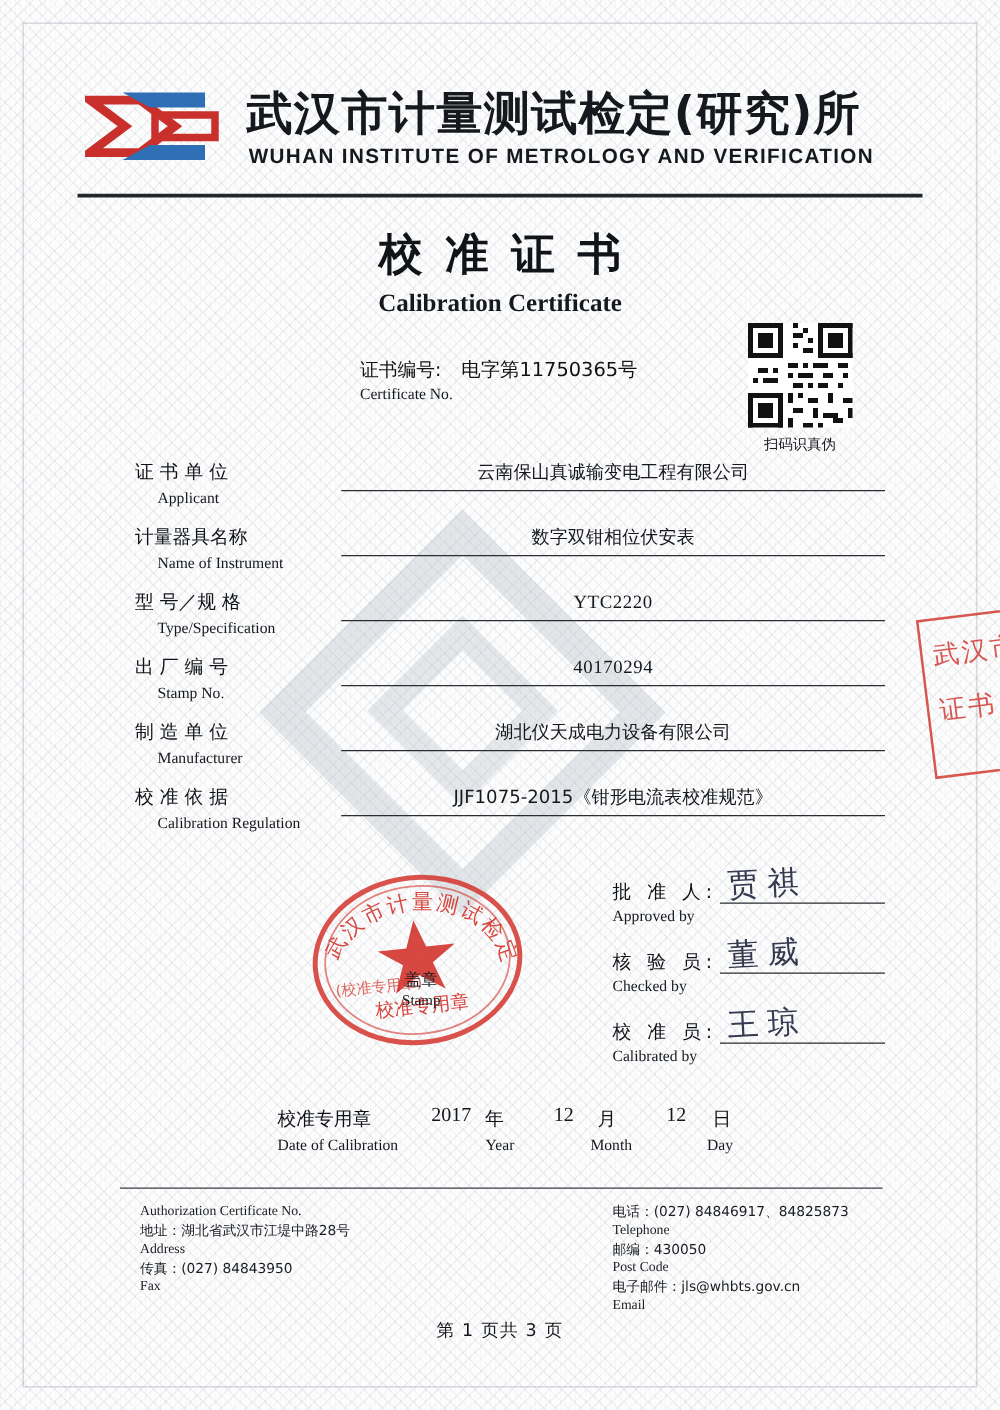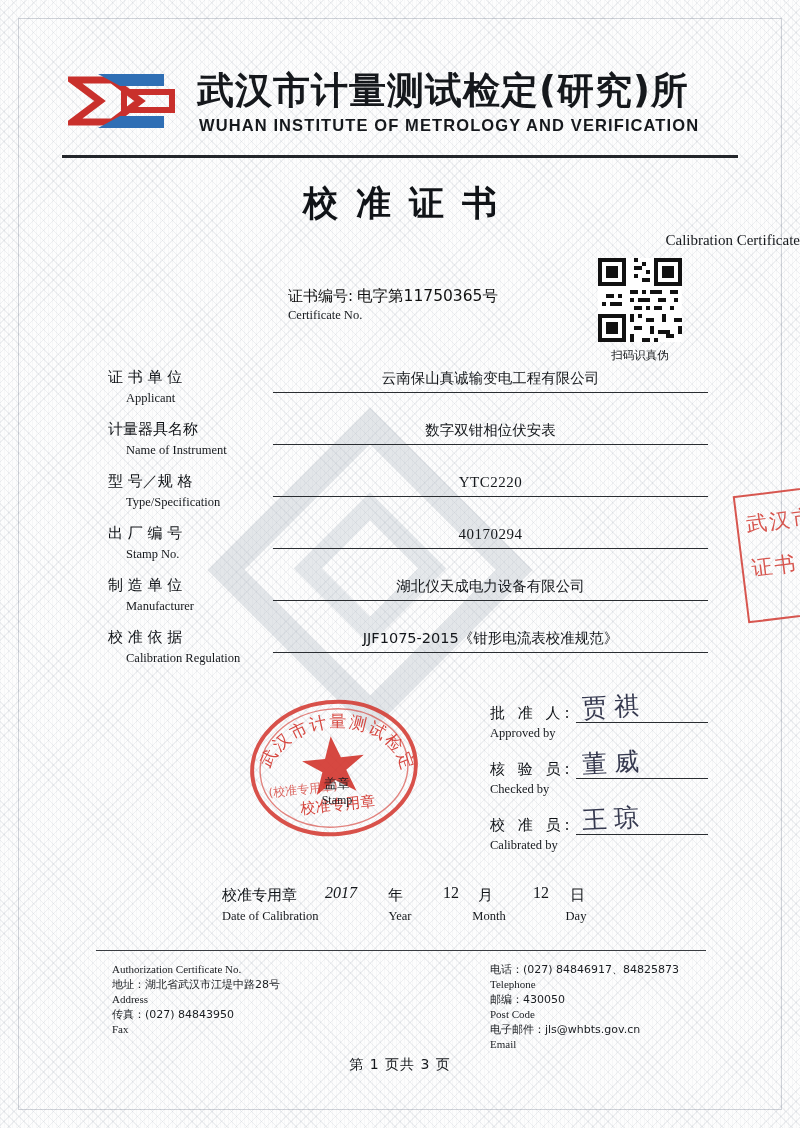--- a/index.html
+++ b/index.html
@@ -109,24 +109,24 @@
     font-weight: bold;
     font-size: 35px;
     letter-spacing: 18px;
     text-indent: 18px;
     color: #101317;
   }
   .doc-subtitle {
     position: absolute;
     left: 0; right: 0;
     top: 232px;
-    text-align: right;
-    font-family: "Liberation Serif", serif;
-    font-weight: normal;
-    font-size: 15px;
+    text-align: center;
+    font-family: "Liberation Serif", serif;
+    font-weight: bold;
+    font-size: 20px;
     color: #15181c;
   }
 
   
   .certno-wrap {
     position: absolute;
     left: 288px;
     top: 286px;
     width: 340px;
   }
@@ -134,21 +134,21 @@
     font-family: "DejaVu Sans", sans-serif;
     font-size: 15px;
     color: #111;
     display: inline-block;
   }
   .certno-val {
     font-family: "DejaVu Sans", sans-serif;
     font-size: 15.5px;
     color: #111;
     display: inline-block;
-    margin-left: 4px;
+    margin-left: 16px;
   }
   .certno-en {
     position: absolute;
     left: 0;
     top: 22px;
     font-family: "Liberation Serif", serif;
     font-size: 12.5px;
     color: #15181c;
   }
 
@@ -582,21 +582,21 @@
       <div class="sig-label-en">Calibrated by</div>
       <div class="sig-line"></div>
       <div class="sig-name">王琼</div>
     </div>
   </div>
 
   <div class="date-row">
     <div class="date-cn">校准专用章</div>
     <div class="date-en">Date of Calibration</div>
 
-    <div class="date-part" style="left:92px; width:54px;font-style:italic;">
+    <div class="date-part" style="left:112px; width:54px;">
       <span class="date-num">2017</span>
     </div>
     <div class="date-unit-cn" style="left:166px;">年</div>
     <div class="date-unit-en" style="left:152px; width:52px;">Year</div>
 
     <div class="date-part" style="left:212px; width:34px;">
       <span class="date-num">12</span>
     </div>
     <div class="date-unit-cn" style="left:256px;">月</div>
     <div class="date-unit-en" style="left:236px; width:62px;">Month</div>

